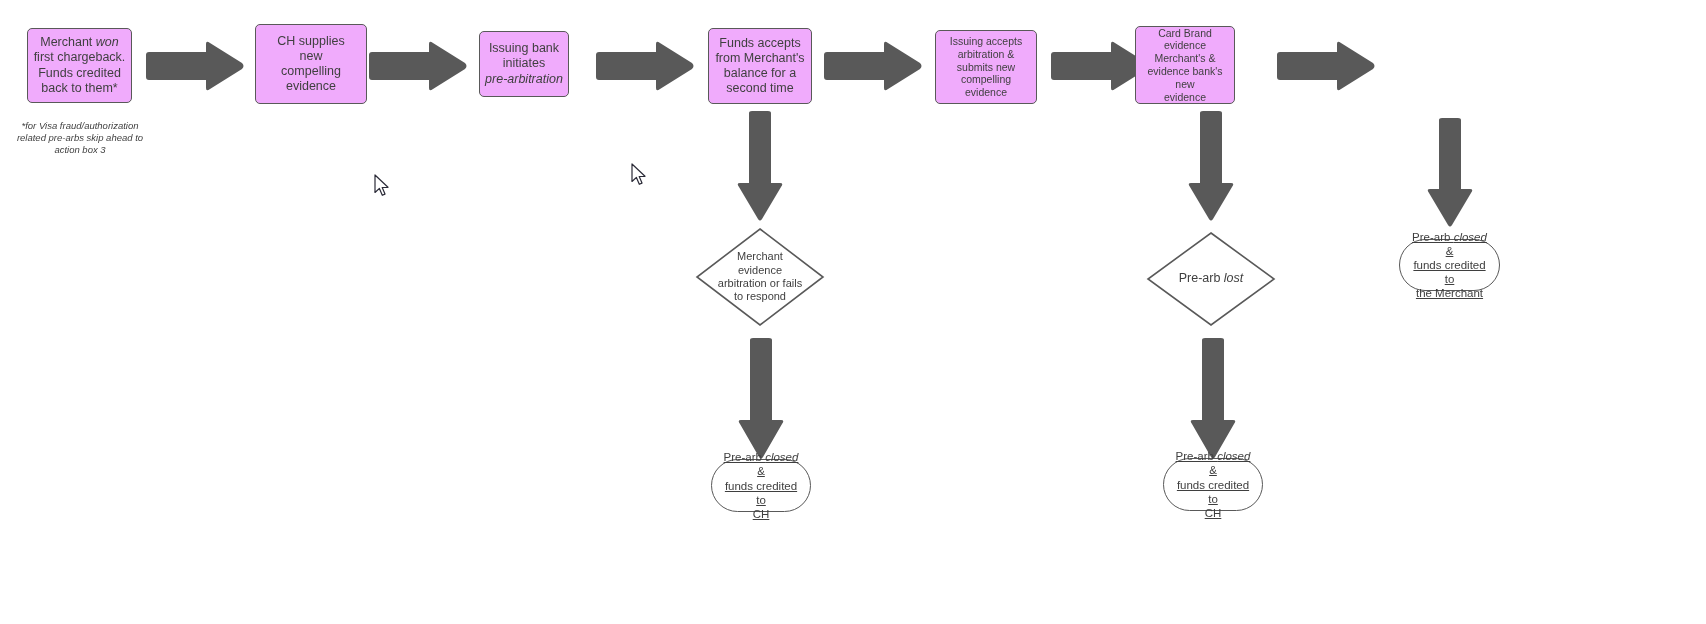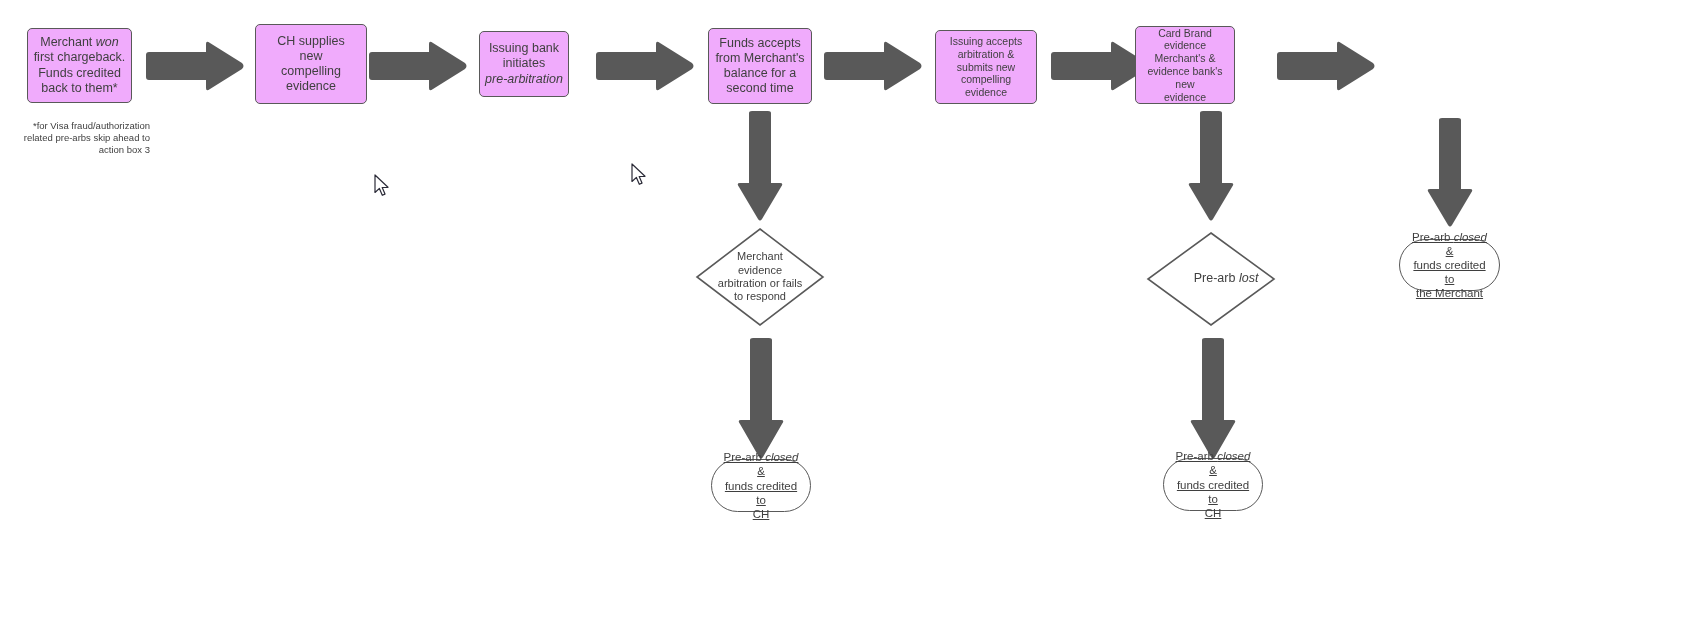--- a/index.html
+++ b/index.html
@@ -71,21 +71,22 @@
 
   
   .arrow {
     position: absolute;
   }
   .arrow svg { display: block; overflow: visible; }
 
   
   .note {
     position: absolute;
-    text-align: right;
+    text-align: center;
+    font-style: italic;
     line-height: 1.25;
     color: #3f3f3f;
   }
 
   
   .cursor {
     position: absolute;
     width: 17px;
     height: 24px;
     pointer-events: none;
@@ -227,21 +228,21 @@
       <span>CH</span>
     </div>
   </div>
 
   <div class="arrow" style="left:1186px; top:111px; width:50px; height:111px;">
     <svg viewBox="0 0 50 111" width="50" height="111" aria-hidden="true">
       <path d="M14 2 Q14 0 17 0 L33 0 Q36 0 36 2 L36 72 L45 72 Q49 72 46 76 L27 108 Q25 111 23 108 L4 76 Q1 72 5 72 L14 72 Z" fill="#595959"></path>
     </svg>
   </div>
 
-  <div class="node diamond" style="left:1147px; top:232px; width:128px; height:94px; font-size:12.5px;text-align:right;">
+  <div class="node diamond" style="left:1147px; top:232px; width:128px; height:94px; font-size:12.5px;">
     <svg viewBox="0 0 128 94" preserveAspectRatio="none" aria-hidden="true">
       <polygon points="64,1 127,47 64,93 1,47" fill="#ffffff" stroke="#595959" stroke-width="1.6"></polygon>
     </svg>
     <div class="txt">
       <span>Pre-arb </span><em class="i">lost</em>
     </div>
   </div>
 
   <div class="arrow" style="left:1188px; top:338px; width:50px; height:122px;">
     <svg viewBox="0 0 50 122" width="50" height="122" aria-hidden="true">

